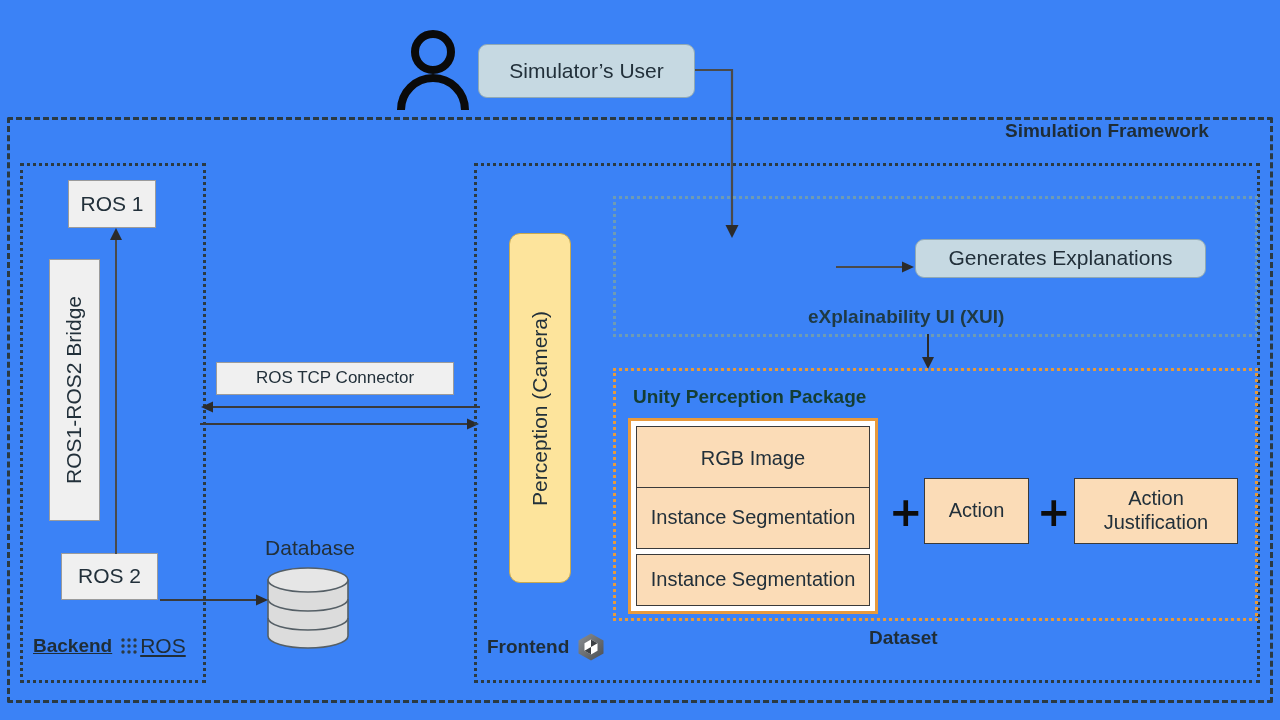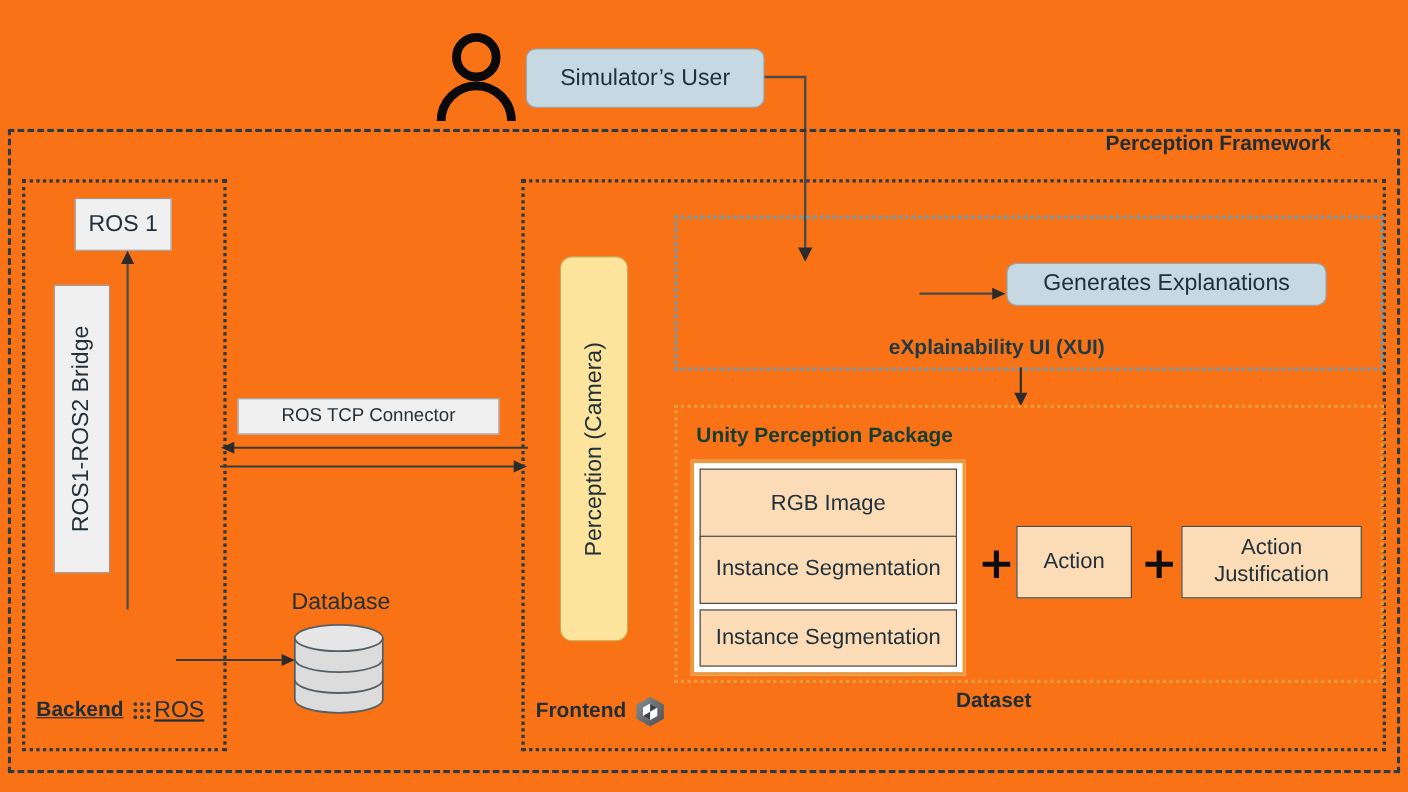--- a/index.html
+++ b/index.html
@@ -8,21 +8,21 @@
     background: #ffffff;
   }
   body {
     font-family: "Liberation Sans", sans-serif;
     color: #1f2d37;
   }
   #canvas {
     position: relative;
     width: 1280px;
     height: 720px;
-    background: #f97316;
+    background: #3b82f6;
     overflow: hidden;
   }
   .abs { position: absolute; box-sizing: border-box; }
 
   
   .outer-frame {
     border: 3px dashed #2b3a43;
     border-radius: 2px;
   }
   .dotted-dark {
@@ -118,21 +118,21 @@
   </div>
 
   <div class="abs" style="left:690px; top:60px; width:60px; height:185px;">
     <svg width="60" height="185" viewBox="0 0 60 185">
       <path d="M5 10 H42 V166" fill="none" stroke="#4a4a4a" stroke-width="2.2"></path>
       <path d="M42 178 l-6.5 -13 h13 Z" fill="#2b2b2b"></path>
     </svg>
   </div>
 
   <div class="abs outer-frame" style="left:7px; top:117px; width:1266px; height:586px;"></div>
-  <div class="abs frame-label" style="left:1005px; top:120px;">Perception Framework</div>
+  <div class="abs frame-label" style="left:1005px; top:120px;">Simulation Framework</div>
 
   <div class="abs dotted-dark" style="left:20px; top:163px; width:186px; height:520px;"></div>
 
   <div class="abs" style="left:33px; top:634px; display:flex; align-items:center; gap:8px;text-decoration:underline;">
     <span class="frame-label">Backend</span>
     <span style="display:flex; align-items:center; gap:2px;">
       <svg width="18" height="18" viewBox="0 0 18 18">
         <g fill="#2b3a43">
           <circle cx="3" cy="3" r="1.7"></circle>
             <circle cx="9" cy="3" r="1.7"></circle>
@@ -150,20 +150,23 @@
   </div>
 
   <div class="abs box box-gray" style="left:68px; top:180px; width:88px; height:48px;">
     <span>ROS 1</span>
   </div>
 
   <div class="abs box box-gray" style="left:49px; top:259px; width:51px; height:262px;">
     <span class="vertical-text">ROS1-ROS2 Bridge</span>
   </div>
 
+  <div class="abs box box-gray" style="left:61px; top:553px; width:97px; height:47px;">
+    <span>ROS 2</span>
+  </div>
 
   <div class="abs" style="left:108px; top:226px; width:16px; height:330px;">
     <svg width="16" height="330" viewBox="0 0 16 330">
       <path d="M8 328 V14" fill="none" stroke="#4a4a4a" stroke-width="2"></path>
       <path d="M8 2 l-6 12 h12 Z" fill="#2b2b2b"></path>
     </svg>
   </div>
 
   <div class="abs box box-gray" style="left:216px; top:362px; width:238px; height:33px; font-size:17px;">
     <span>ROS TCP Connector</span>

